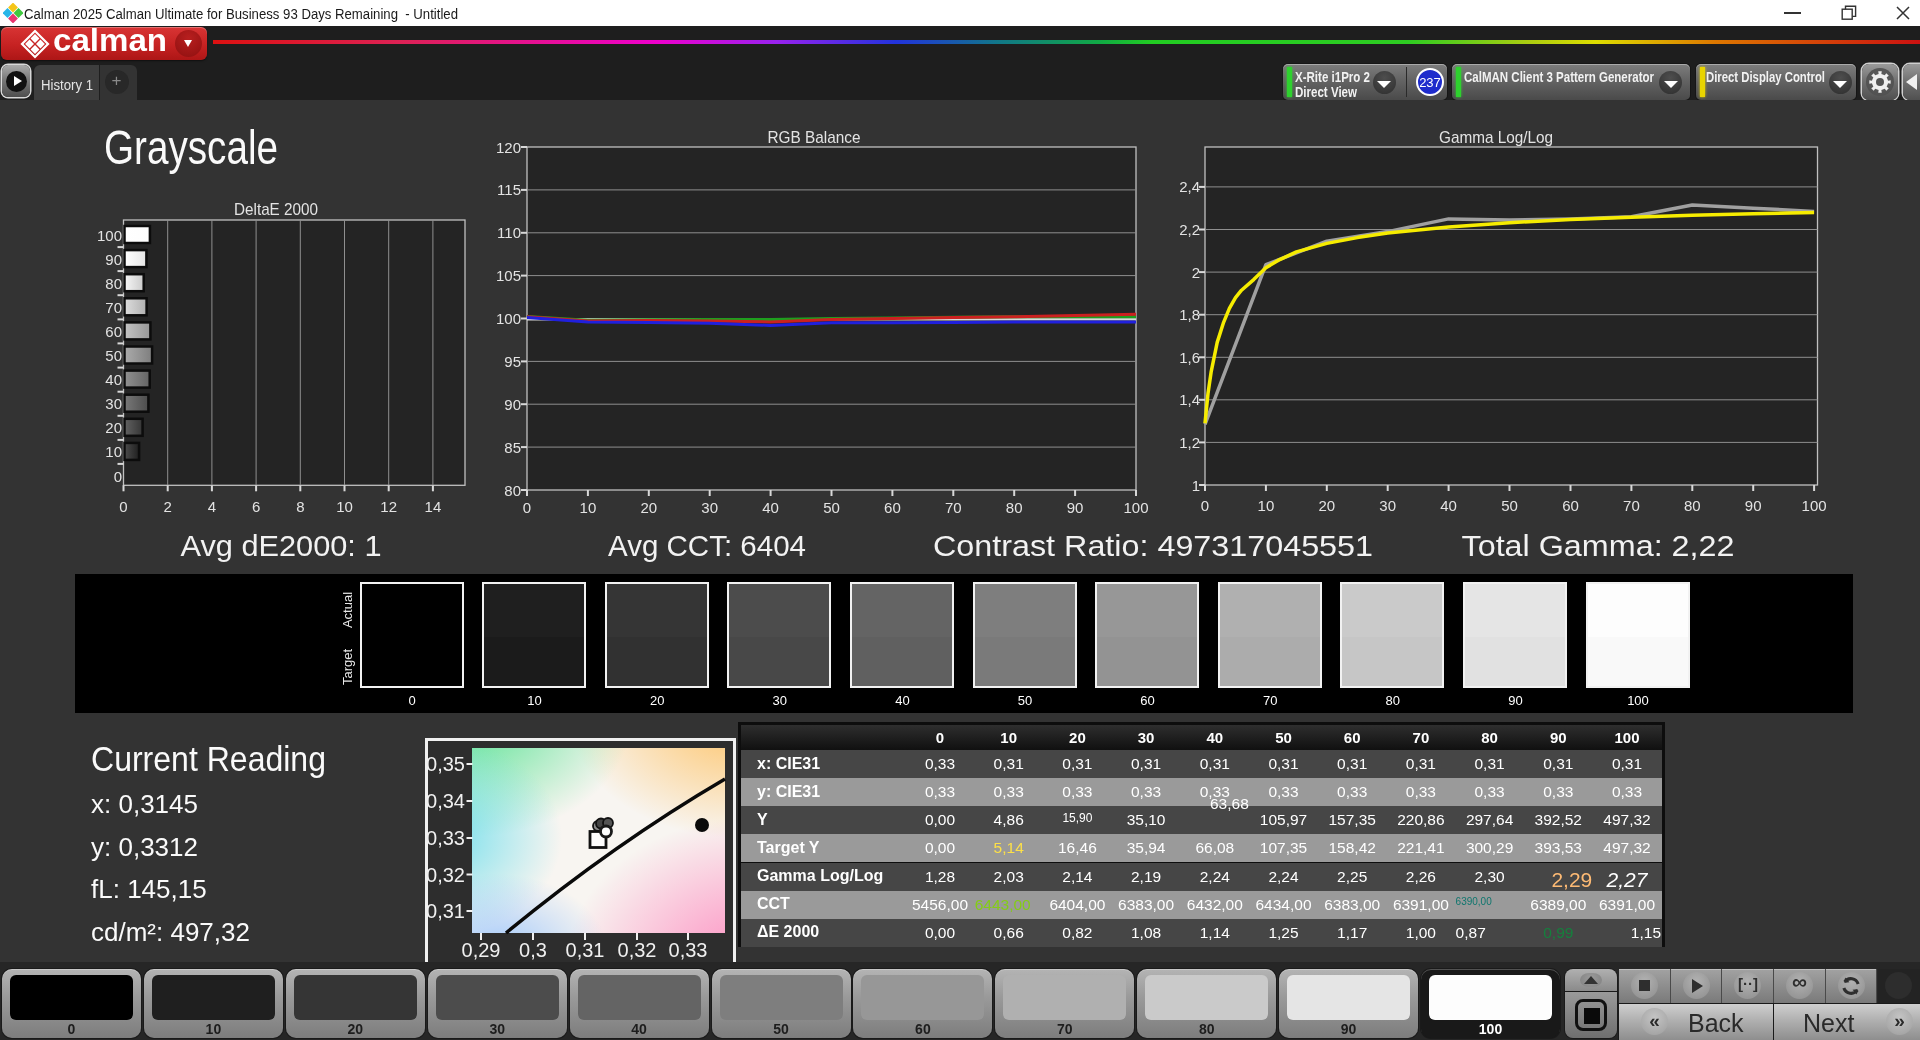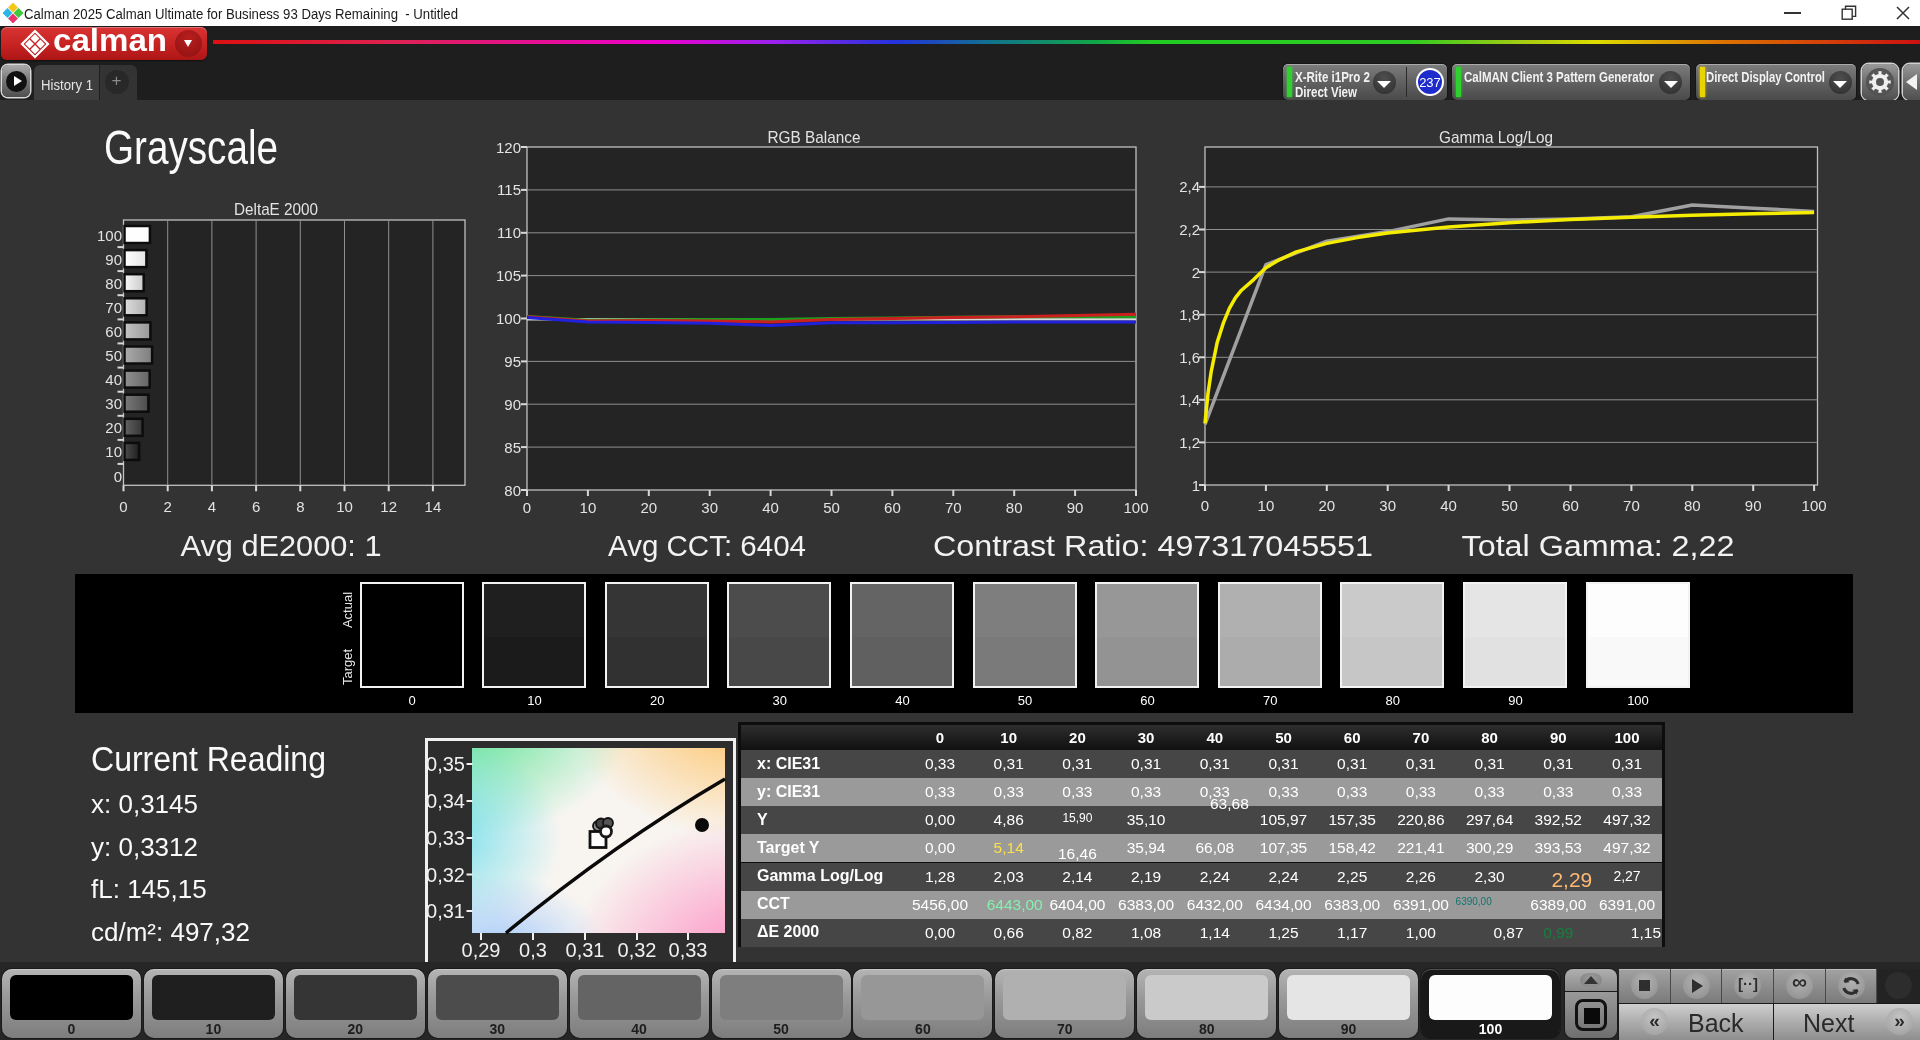--- a/index.html
+++ b/index.html
@@ -388,66 +388,66 @@
 <div style="position:absolute;left:511.5px;top:89.3px;width:68px;text-align:center;font-size:15.5px;color:#fff;">105,97</div>
 <div style="position:absolute;left:580.2px;top:89.3px;width:68px;text-align:center;font-size:15.5px;color:#fff;">157,35</div>
 <div style="position:absolute;left:648.9px;top:89.3px;width:68px;text-align:center;font-size:15.5px;color:#fff;">220,86</div>
 <div style="position:absolute;left:717.6px;top:89.3px;width:68px;text-align:center;font-size:15.5px;color:#fff;">297,64</div>
 <div style="position:absolute;left:786.3px;top:89.3px;width:68px;text-align:center;font-size:15.5px;color:#fff;">392,52</div>
 <div style="position:absolute;left:855.0px;top:89.3px;width:68px;text-align:center;font-size:15.5px;color:#fff;">497,32</div>
 <div style="position:absolute;left:3px;top:112.4px;width:921px;height:28.0px;background:#9a9a9a;"></div>
 <div style="position:absolute;left:19px;top:116.9px;font-size:16px;font-weight:bold;color:#fff;white-space:nowrap;">Target Y</div>
 <div style="position:absolute;left:168.0px;top:117.4px;width:68px;text-align:center;font-size:15.5px;color:#fff;">0,00</div>
 <div style="position:absolute;left:236.7px;top:117.4px;width:68px;text-align:center;font-size:15.5px;color:#fde047;">5,14</div>
-<div style="position:absolute;left:305.4px;top:117.4px;width:68px;text-align:center;font-size:15.5px;color:#fff;margin-top:6px;">16,46</div>
+<div style="position:absolute;left:305.4px;top:117.4px;width:68px;text-align:center;font-size:15.5px;color:#fff;">16,46</div>
 <div style="position:absolute;left:374.1px;top:117.4px;width:68px;text-align:center;font-size:15.5px;color:#fff;">35,94</div>
 <div style="position:absolute;left:442.8px;top:117.4px;width:68px;text-align:center;font-size:15.5px;color:#fff;">66,08</div>
 <div style="position:absolute;left:511.5px;top:117.4px;width:68px;text-align:center;font-size:15.5px;color:#fff;">107,35</div>
 <div style="position:absolute;left:580.2px;top:117.4px;width:68px;text-align:center;font-size:15.5px;color:#fff;">158,42</div>
 <div style="position:absolute;left:648.9px;top:117.4px;width:68px;text-align:center;font-size:15.5px;color:#fff;">221,41</div>
 <div style="position:absolute;left:717.6px;top:117.4px;width:68px;text-align:center;font-size:15.5px;color:#fff;">300,29</div>
 <div style="position:absolute;left:786.3px;top:117.4px;width:68px;text-align:center;font-size:15.5px;color:#fff;">393,53</div>
 <div style="position:absolute;left:855.0px;top:117.4px;width:68px;text-align:center;font-size:15.5px;color:#fff;">497,32</div>
 <div style="position:absolute;left:3px;top:140.6px;width:921px;height:28.0px;background:#464646;"></div>
 <div style="position:absolute;left:19px;top:145.1px;font-size:16px;font-weight:bold;color:#fff;white-space:nowrap;">Gamma Log/Log</div>
 <div style="position:absolute;left:168.0px;top:145.6px;width:68px;text-align:center;font-size:15.5px;color:#fff;">1,28</div>
 <div style="position:absolute;left:236.7px;top:145.6px;width:68px;text-align:center;font-size:15.5px;color:#fff;">2,03</div>
 <div style="position:absolute;left:305.4px;top:145.6px;width:68px;text-align:center;font-size:15.5px;color:#fff;">2,14</div>
 <div style="position:absolute;left:374.1px;top:145.6px;width:68px;text-align:center;font-size:15.5px;color:#fff;">2,19</div>
 <div style="position:absolute;left:442.8px;top:145.6px;width:68px;text-align:center;font-size:15.5px;color:#fff;">2,24</div>
 <div style="position:absolute;left:511.5px;top:145.6px;width:68px;text-align:center;font-size:15.5px;color:#fff;">2,24</div>
 <div style="position:absolute;left:580.2px;top:145.6px;width:68px;text-align:center;font-size:15.5px;color:#fff;">2,25</div>
 <div style="position:absolute;left:648.9px;top:145.6px;width:68px;text-align:center;font-size:15.5px;color:#fff;">2,26</div>
 <div style="position:absolute;left:717.6px;top:145.6px;width:68px;text-align:center;font-size:15.5px;color:#fff;">2,30</div>
 <div style="position:absolute;left:786.3px;top:145.6px;width:68px;text-align:right;font-size:21px;color:#fdba74;">2,29</div>
-<div style="position:absolute;left:855.0px;top:145.6px;width:68px;text-align:center;font-size:14px;color:#fff;">2,27</div>
+<div style="position:absolute;left:855.0px;top:145.6px;width:68px;text-align:center;font-size:21px;color:#fff;font-style:italic;">2,27</div>
 <div style="position:absolute;left:3px;top:168.7px;width:921px;height:28.0px;background:#9a9a9a;"></div>
 <div style="position:absolute;left:19px;top:173.2px;font-size:16px;font-weight:bold;color:#fff;white-space:nowrap;">CCT</div>
 <div style="position:absolute;left:168.0px;top:173.7px;width:68px;text-align:center;font-size:15.5px;color:#fff;">5456,00</div>
-<div style="position:absolute;left:236.7px;top:173.7px;width:68px;text-align:right;font-size:15.5px;color:#86efac;">6443,00</div>
+<div style="position:absolute;left:236.7px;top:173.7px;width:68px;text-align:left;font-size:15.5px;color:#84cc16;">6443,00</div>
 <div style="position:absolute;left:305.4px;top:173.7px;width:68px;text-align:center;font-size:15.5px;color:#fff;">6404,00</div>
 <div style="position:absolute;left:374.1px;top:173.7px;width:68px;text-align:center;font-size:15.5px;color:#fff;">6383,00</div>
 <div style="position:absolute;left:442.8px;top:173.7px;width:68px;text-align:center;font-size:15.5px;color:#fff;">6432,00</div>
 <div style="position:absolute;left:511.5px;top:173.7px;width:68px;text-align:center;font-size:15.5px;color:#fff;">6434,00</div>
 <div style="position:absolute;left:580.2px;top:173.7px;width:68px;text-align:center;font-size:15.5px;color:#fff;">6383,00</div>
 <div style="position:absolute;left:648.9px;top:173.7px;width:68px;text-align:center;font-size:15.5px;color:#fff;">6391,00</div>
 <div style="position:absolute;left:717.6px;top:173.7px;width:68px;text-align:left;font-size:10px;color:#0f766e;">6390,00</div>
 <div style="position:absolute;left:786.3px;top:173.7px;width:68px;text-align:center;font-size:15.5px;color:#fff;">6389,00</div>
 <div style="position:absolute;left:855.0px;top:173.7px;width:68px;text-align:center;font-size:15.5px;color:#fff;">6391,00</div>
 <div style="position:absolute;left:3px;top:196.8px;width:921px;height:28.0px;background:#464646;"></div>
 <div style="position:absolute;left:19px;top:201.3px;font-size:16px;font-weight:bold;color:#fff;white-space:nowrap;">ΔE 2000</div>
 <div style="position:absolute;left:168.0px;top:201.8px;width:68px;text-align:center;font-size:15.5px;color:#fff;">0,00</div>
 <div style="position:absolute;left:236.7px;top:201.8px;width:68px;text-align:center;font-size:15.5px;color:#fff;">0,66</div>
 <div style="position:absolute;left:305.4px;top:201.8px;width:68px;text-align:center;font-size:15.5px;color:#fff;">0,82</div>
 <div style="position:absolute;left:374.1px;top:201.8px;width:68px;text-align:center;font-size:15.5px;color:#fff;">1,08</div>
 <div style="position:absolute;left:442.8px;top:201.8px;width:68px;text-align:center;font-size:15.5px;color:#fff;">1,14</div>
 <div style="position:absolute;left:511.5px;top:201.8px;width:68px;text-align:center;font-size:15.5px;color:#fff;">1,25</div>
 <div style="position:absolute;left:580.2px;top:201.8px;width:68px;text-align:center;font-size:15.5px;color:#fff;">1,17</div>
 <div style="position:absolute;left:648.9px;top:201.8px;width:68px;text-align:center;font-size:15.5px;color:#fff;">1,00</div>
-<div style="position:absolute;left:717.6px;top:201.8px;width:68px;text-align:right;font-size:15.5px;color:#fff;">0,87</div>
+<div style="position:absolute;left:717.6px;top:201.8px;width:68px;text-align:left;font-size:15.5px;color:#fff;">0,87</div>
 <div style="position:absolute;left:786.3px;top:201.8px;width:68px;text-align:center;font-size:15.5px;color:#15803d;">0,99</div>
 <div style="position:absolute;left:855.0px;top:201.8px;width:68px;text-align:right;font-size:15.5px;color:#fff;">1,15</div>
 </div>
 <div style="position:absolute;left:0;top:962px;width:1920px;height:78px;background:#262626;">
 <div style="position:absolute;left:2.0px;top:7px;width:139px;height:69px;border-radius:10px;background:linear-gradient(180deg,#b4b4b4 0%,#9a9a9a 40%,#7d7d7d 100%);box-shadow:inset 0 1px 0 rgba(255,255,255,0.25), 0 0 0 1px #1a1a1a;">
 <div style="position:absolute;left:8px;top:6px;width:123px;height:45px;border-radius:6px;background:#000000;"></div>
 <div style="position:absolute;left:0;top:52px;width:139px;text-align:center;font-size:14px;font-weight:bold;color:#1d1d1d;">0</div>
 </div>
 <div style="position:absolute;left:143.9px;top:7px;width:139px;height:69px;border-radius:10px;background:linear-gradient(180deg,#b4b4b4 0%,#9a9a9a 40%,#7d7d7d 100%);box-shadow:inset 0 1px 0 rgba(255,255,255,0.25), 0 0 0 1px #1a1a1a;">
 <div style="position:absolute;left:8px;top:6px;width:123px;height:45px;border-radius:6px;background:#1f1f1f;"></div>

